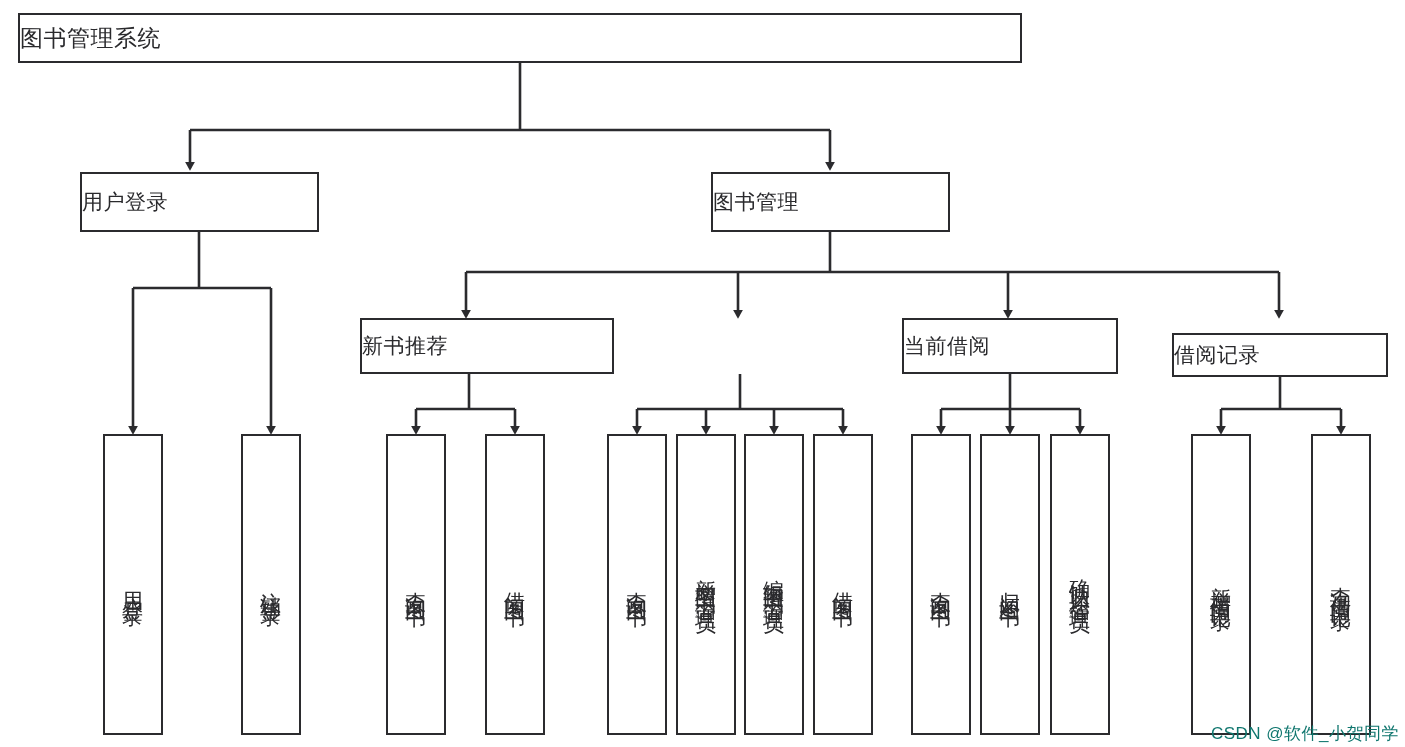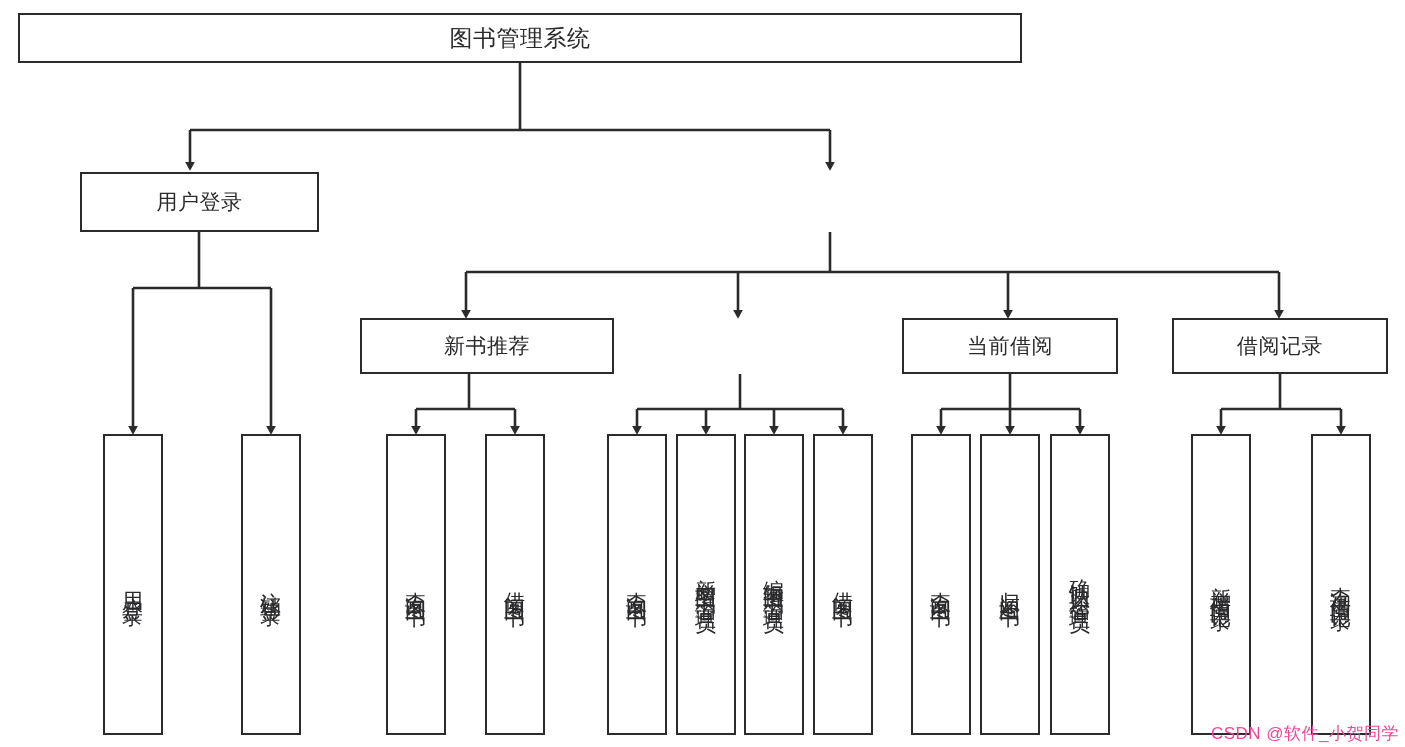--- a/index.html
+++ b/index.html
@@ -14,21 +14,20 @@
   #canvas{position:absolute;left:0;top:0;width:1405px;height:747px;}
   svg#wires{position:absolute;left:0;top:0;width:1405px;height:747px;pointer-events:none;}
 
   .node{
     position:absolute;
     box-sizing:border-box;
     background:#ffffff;
     border:2.4px solid #2b2b2e;
     display:flex;
     align-items:center;
-    justify-content:center;
     z-index:3;
   }
   .node .lbl{
     color:#2a2a2d;
     letter-spacing:0.5px;
     white-space:nowrap;
     line-height:1.05;
   }
 
   
@@ -50,21 +49,21 @@
     letter-spacing:5px;
     line-height:1;
     white-space:normal;
     max-height:272px;
   }
 
   #watermark{
     position:absolute;
     right:6px;bottom:2px;
     font-size:17px;
-    color:#ec4899;
+    color:#0f766e;
     letter-spacing:0.5px;
     white-space:nowrap;
     z-index:6;
     margin-top:24px;
   }
 </style>
 </head>
 <body>
 
 <div id="canvas">
@@ -119,28 +118,31 @@
     </g>
   </svg>
 
   <div class="node lvl0" style="left:18px;top:13px;width:1004px;height:50px;">
     <span class="lbl">图书管理系统</span>
   </div>
 
   <div class="node lvl1" style="left:80px;top:172px;width:239px;height:60px;">
     <span class="lbl">用户登录</span>
   </div>
+  <div class="node lvl1" style="left:711px;top:172px;width:239px;height:60px;">
+    <span class="lbl">图书管理</span>
+  </div>
 
   <div class="node lvl2" style="left:360px;top:318px;width:254px;height:56px;">
     <span class="lbl">新书推荐</span>
   </div>
   <div class="node lvl2" style="left:902px;top:318px;width:216px;height:56px;">
     <span class="lbl">当前借阅</span>
   </div>
-  <div class="node lvl2" style="left:1172px;top:318px;width:216px;height:56px;">
+  <div class="node lvl2" style="left:1172px;top:333px;width:216px;height:44px;">
     <span class="lbl">借阅记录</span>
   </div>
 
   <div class="node leaf" style="left:103px;top:434px;width:60px;height:301px;">
     <span class="lbl">用户登录</span>
   </div>
   <div class="node leaf" style="left:241px;top:434px;width:60px;height:301px;">
     <span class="lbl">注销登录</span>
   </div>
 

